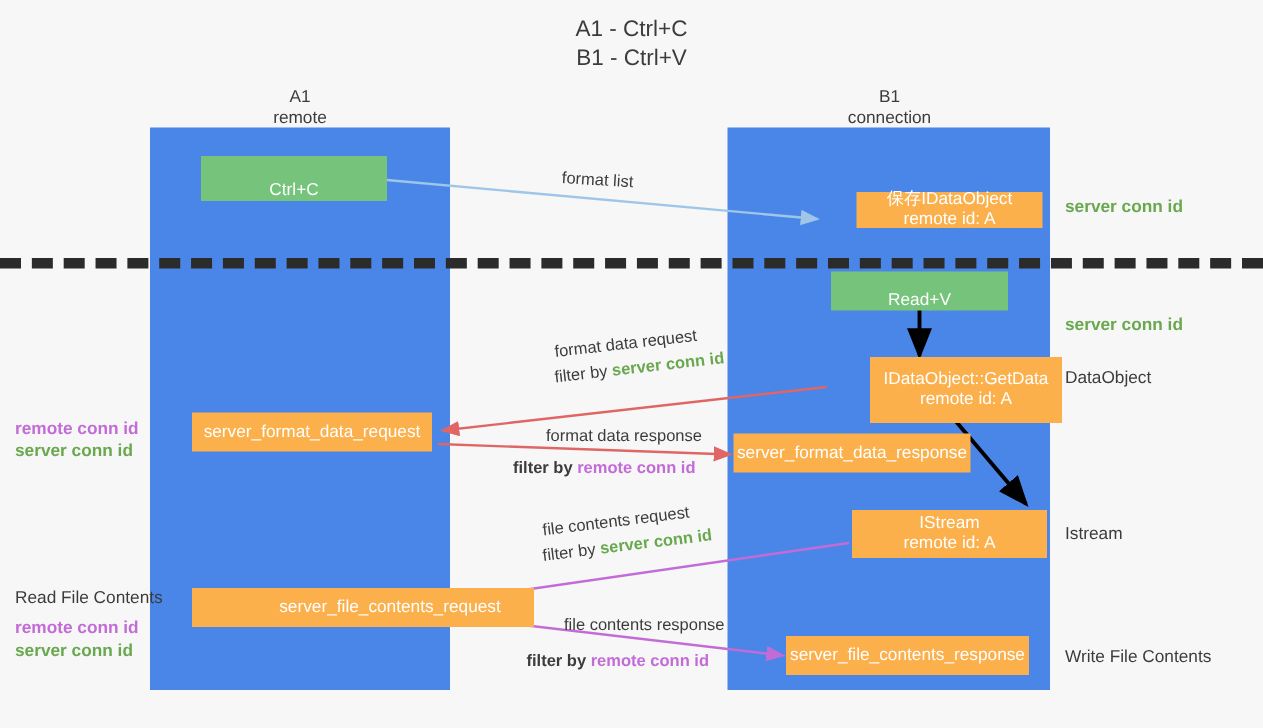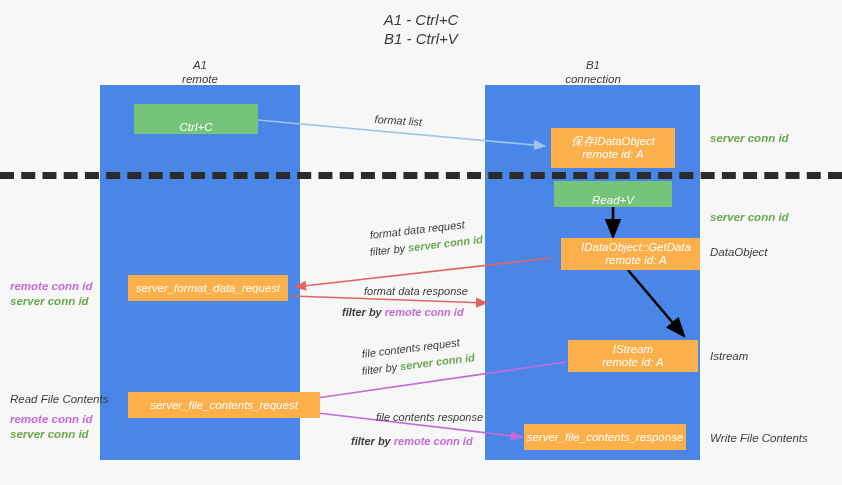--- a/index.html
+++ b/index.html
@@ -2,21 +2,21 @@
 <html><head>
 <meta charset="utf-8">
 <style>
   html,body{margin:0;padding:0;}
   body{
     width:842px;height:485px;position:relative;overflow:hidden;
     background:#f7f7f7;
     font-family:"Liberation Sans","DejaVu Sans",sans-serif;
     color:#3c3c3c;
   }
-  .stage{position:absolute;left:0;top:0;width:842px;height:485px;font-style:italic;}
+  .stage{position:absolute;left:0;top:0;width:842px;height:485px;}
   svg.layer{position:absolute;left:0;top:0;width:842px;height:485px;overflow:visible;}
   svg.lines{z-index:2;}
   .lane{position:absolute;background:#4a86e8;z-index:1;}
   .box{position:absolute;z-index:3;display:flex;flex-direction:column;
        align-items:center;justify-content:center;color:#ffffff;
        font-size:11.5px;line-height:13px;text-align:center;}
   .box.green{background:#76c47b;justify-content:flex-end;}
   .box.orange{background:#fcb04c;}
   .box .l2{font-size:11.5px;}
   .title{position:absolute;z-index:4;text-align:center;font-size:15px;
@@ -86,45 +86,48 @@
   </div>
   <div class="lanehead" style="left:543px;top:58px;width:100px;">
     <div>B1</div>
     <div>connection</div>
   </div>
 
   <div class="box green" style="left:134px;top:104px;width:124px;height:30px;">
     <span>Ctrl+C</span>
   </div>
 
-  <div class="box orange" style="left:551px;top:128px;width:124px;height:40px;">
+  <div class="box orange" style="left:571px;top:128px;width:124px;height:24px;">
     <span>保存IDataObject</span>
     <span class="l2">remote id: A</span>
   </div>
 
   <div class="box green" style="left:554px;top:181px;width:118px;height:26px;">
     <span>Read+V</span>
   </div>
 
-  <div class="box orange" style="left:561px;top:238px;width:128px;height:32px;padding-left:11px;">
+  <div class="box orange" style="left:580px;top:238px;width:128px;height:44px;">
     <span>IDataObject::GetData</span>
     <span class="l2">remote id: A</span>
   </div>
 
   <div class="box orange" style="left:128px;top:275px;width:160px;height:26px;">
     <span>server_format_data_request</span>
   </div>
 
+  <div class="box orange" style="left:489px;top:289px;width:158px;height:26px;">
+    <span>server_format_data_response</span>
+  </div>
 
   <div class="box orange" style="left:568px;top:340px;width:130px;height:32px;">
     <span>IStream</span>
     <span class="l2">remote id: A</span>
   </div>
 
-  <div class="box orange" style="left:128px;top:392px;width:192px;height:26px;">
+  <div class="box orange" style="left:128px;top:392px;width:192px;height:26px;padding-left:36px;">
     <span>server_file_contents_request</span>
   </div>
 
   <div class="box orange" style="left:524px;top:424px;width:162px;height:26px;">
     <span>server_file_contents_response</span>
   </div>
 
   <div class="lbl rot" style="left:375px;top:112px;transform:rotate(3.5deg);">
     <span>format list</span>
   </div>

